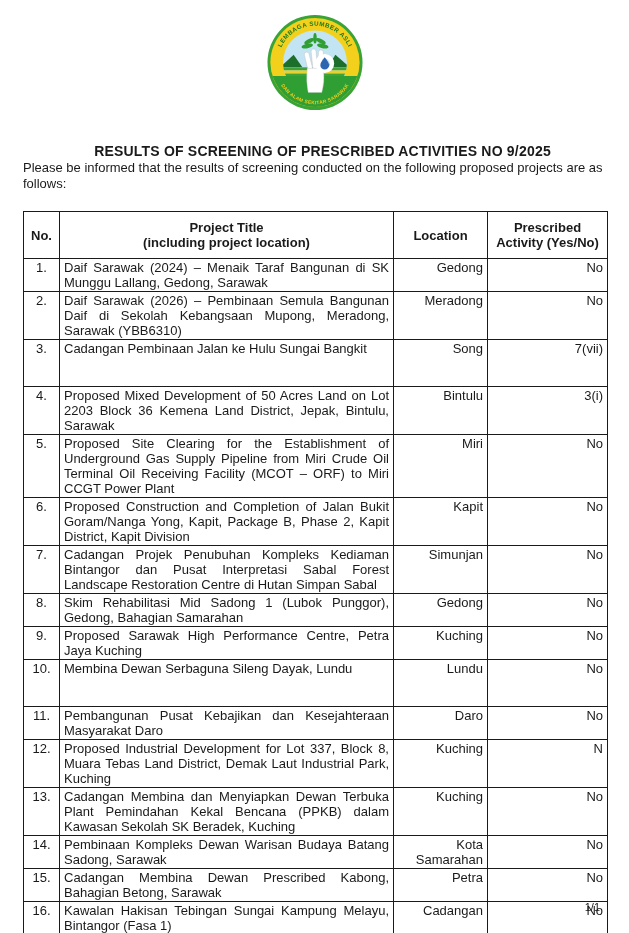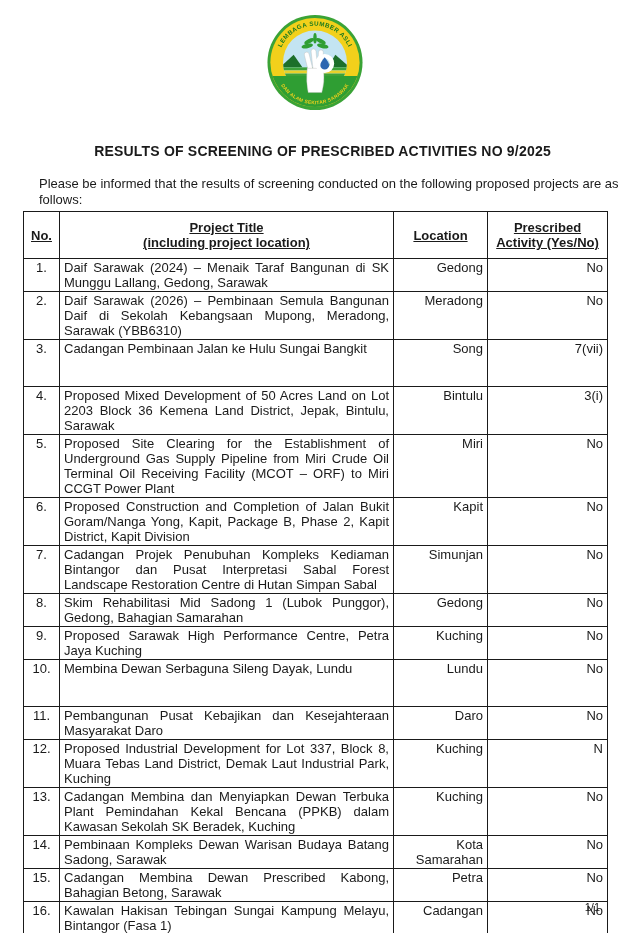--- a/index.html
+++ b/index.html
@@ -9,36 +9,36 @@
     color:#1a1a1a;
   }
   .page{position:absolute;inset:0;background:#ffffff;}
   .logo{position:absolute;top:14px;left:50%;transform:translateX(-50%);width:97px;height:97px;}
   .doc-title{
     position:absolute;top:135px;left:0;width:100%;
     text-align:center;font-size:14px;font-weight:bold;letter-spacing:0.2px;margin:8px;
   }
   .intro{
     position:absolute;top:160px;left:23px;width:584px;
-    font-size:13px;line-height:15.5px;margin:16px;
+    font-size:13px;line-height:15.5px;margin:0;
   }
   table.results{
     position:absolute;top:211px;left:23px;width:584px;
     border-collapse:collapse;table-layout:fixed;
     font-size:13px;line-height:15px;
   }
   table.results th, table.results td{
     border:1px solid #1a1a1a;
     padding:1px 4px;
     vertical-align:top;
     overflow:hidden;
   }
   table.results thead th{
     text-align:center;vertical-align:middle;
-    font-weight:bold;height:42px;padding:2px 3px;text-decoration:underline;
+    font-weight:bold;height:42px;padding:2px 3px;
   }
   td.c-no{text-align:center;}
   td.c-title{text-align:justify;}
   td.c-loc, td.c-act{text-align:right;}
   tr.tall td{height:44px;}
   .page-num{
     position:absolute;top:901px;right:29px;
     font-size:11px;
   }
 </style>

